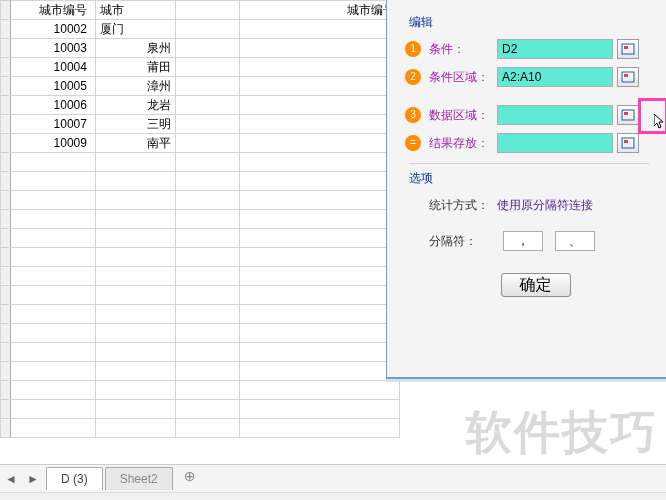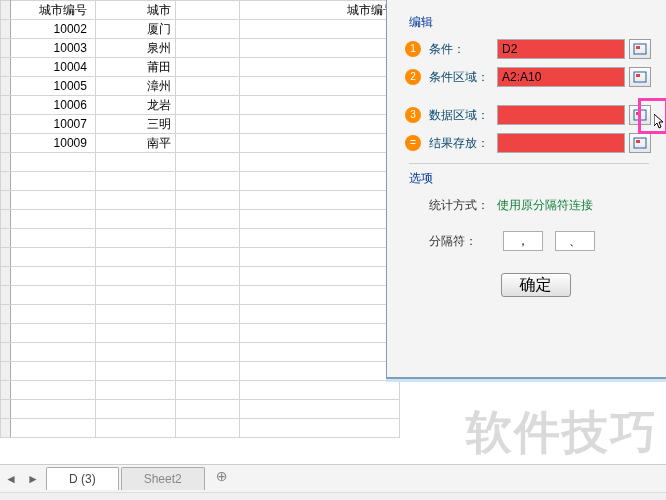--- a/index.html
+++ b/index.html
@@ -2,55 +2,55 @@
 <html><head>
 <meta charset="utf-8">
 <style>
 * { box-sizing: border-box; margin: 0; padding: 0; }
 body { font-family: "Microsoft YaHei", "SimSun", Arial, sans-serif; font-size: 12px; background: #fff; width: 666px; height: 500px; position: relative; overflow: hidden; }
 
 
 .sheet { position: absolute; top: 0; left: 0; width: 400px; }
 .sheet table { border-collapse: collapse; width: 100%; }
 .sheet td { border: 1px solid #d4d4d4; height: 19px; font-size: 12px; padding: 0 4px; color: #000; background: #fff; }
-.sheet tr:first-child td { text-align: right; font-weight: normal; }
+.sheet tr:first-child td { text-align: left; font-weight: normal; }
 .sheet .rowh { width: 8px; background: #f0f0f0; border-right: 1px solid #aaa; }
 .sheet .col-a { width: 80px; text-align: right; padding-right: 8px; }
 .sheet .col-b { width: 75px; text-align: right; }
 .sheet .col-c { width: 60px; }
 .sheet .col-d { width: 150px; text-align: left; }
 .sheet tr:first-child .col-a, .sheet tr:first-child .col-d { text-align: right; }
 .sheet tr:nth-child(2) .col-d { text-align: right; }
 
 
 .panel { position: absolute; top: 0; left: 386px; width: 280px; height: 378px; background: #f4f4f4; border-left: 1px solid #7b9ebd; border-bottom: 1px solid #7b9ebd; padding: 8px 0 0 18px; }
 .section-label { color: #003399; font-size: 12px; margin: 6px 4px 4px 4px; }
 .row { display: flex; align-items: center; height: 28px; }
 .badge { width: 16px; height: 16px; border-radius: 50%; color: #fff; font-size: 10px; line-height: 16px; text-align: center; margin-right: 8px; flex-shrink: 0; }
 .badge.orange { background: #ff8c00; }
 .badge.eq { background: #ff8c00; }
-.lbl { width: 68px; color: #0c4a6e; }
-.inp { width: 128px; height: 20px; border: 1px solid #abadb3; background: #ef4444; padding: 0 4px; font-size: 12px; }
+.lbl { width: 68px; color: #a21caf; }
+.inp { width: 116px; height: 20px; border: 1px solid #abadb3; background: #5eead4; padding: 0 4px; font-size: 12px; }
 .refbtn { width: 22px; height: 20px; border: 1px solid #9c9c9c; background: linear-gradient(#fdfdfd,#e6e6e6); margin-left: 4px; display: inline-flex; align-items: center; justify-content: center; cursor: pointer; }
 .refbtn svg { width: 14px; height: 12px; }
 .highlight { position: absolute; border: 3px solid #ff3fb4; }
 .sep { border: none; border-top: 1px solid #d0d0d0; margin: 6px 0 2px 4px; width: 240px; }
 .opts .lbl2 { margin-left: 24px; width: 68px; color: #333; }
-.stat-val { flex: 1; color: #15803d; }
+.stat-val { flex: 1; color: #4c1d95; }
 .small-inp { width: 40px; height: 20px; border: 1px solid #abadb3; background: #fff; text-align: center; font-size: 12px; margin: 0 6px; }
 .okbtn { display: block; width: 70px; height: 24px; border: 1px solid #8e8f8f; background: linear-gradient(#fefefe,#e0e0e0); border-radius: 3px; margin: 18px auto 0; cursor: pointer; font-size: 16px; }
 .bottom-border { position: absolute; left: 386px; top: 378px; width: 280px; height: 4px; background: #cde4f7; border-top: 1px solid #7b9ebd; }
 
 
 .watermark { position: absolute; right: 8px; bottom: 36px; font-size: 46px; color: rgba(150,150,150,0.35); font-weight: 700; letter-spacing: 2px; pointer-events: none; }
 
 
 .tabs { position: absolute; left: 0; bottom: 8px; width: 666px; height: 28px; border-top: 1px solid #ccc; background: #f4f4f4; display: flex; align-items: center; }
 .nav { width: 22px; text-align: center; color: #666; cursor: pointer; }
-.tab { padding: 4px 22px; border: 1px solid #aaa; border-bottom: none; background: #fff; margin-left: 2px; font-size: 12px; color: #444; cursor: pointer; border-radius: 2px 2px 0 0; }
+.tab { padding: 4px 14px; border: 1px solid #aaa; border-bottom: none; background: #fff; margin-left: 2px; font-size: 12px; color: #444; cursor: pointer; border-radius: 2px 2px 0 0; }
 .tab.inactive { background: #e8e8e8; color: #888; }
 .addtab { width: 22px; height: 22px; margin-left: 6px; text-align: center; color: #888; cursor: pointer; font-size: 14px; }
 .statusbar { position: absolute; left: 0; bottom: 0; width: 666px; height: 8px; background: #f0f0f0; border-top: 1px solid #ddd; }
 .cursor { position: absolute; width: 12px; height: 16px; pointer-events: none; }
 </style>
 </head>
 <body>
 
 <div class="sheet">
 <table>

